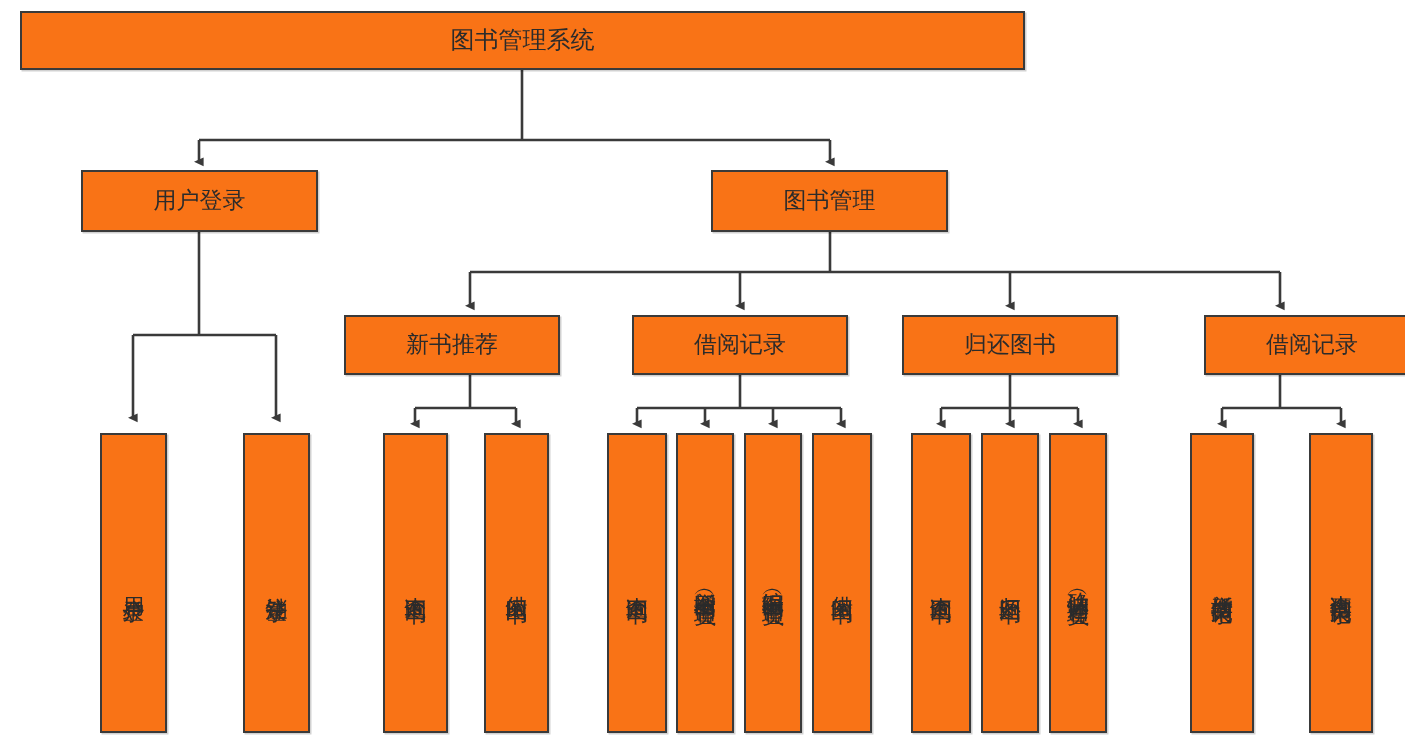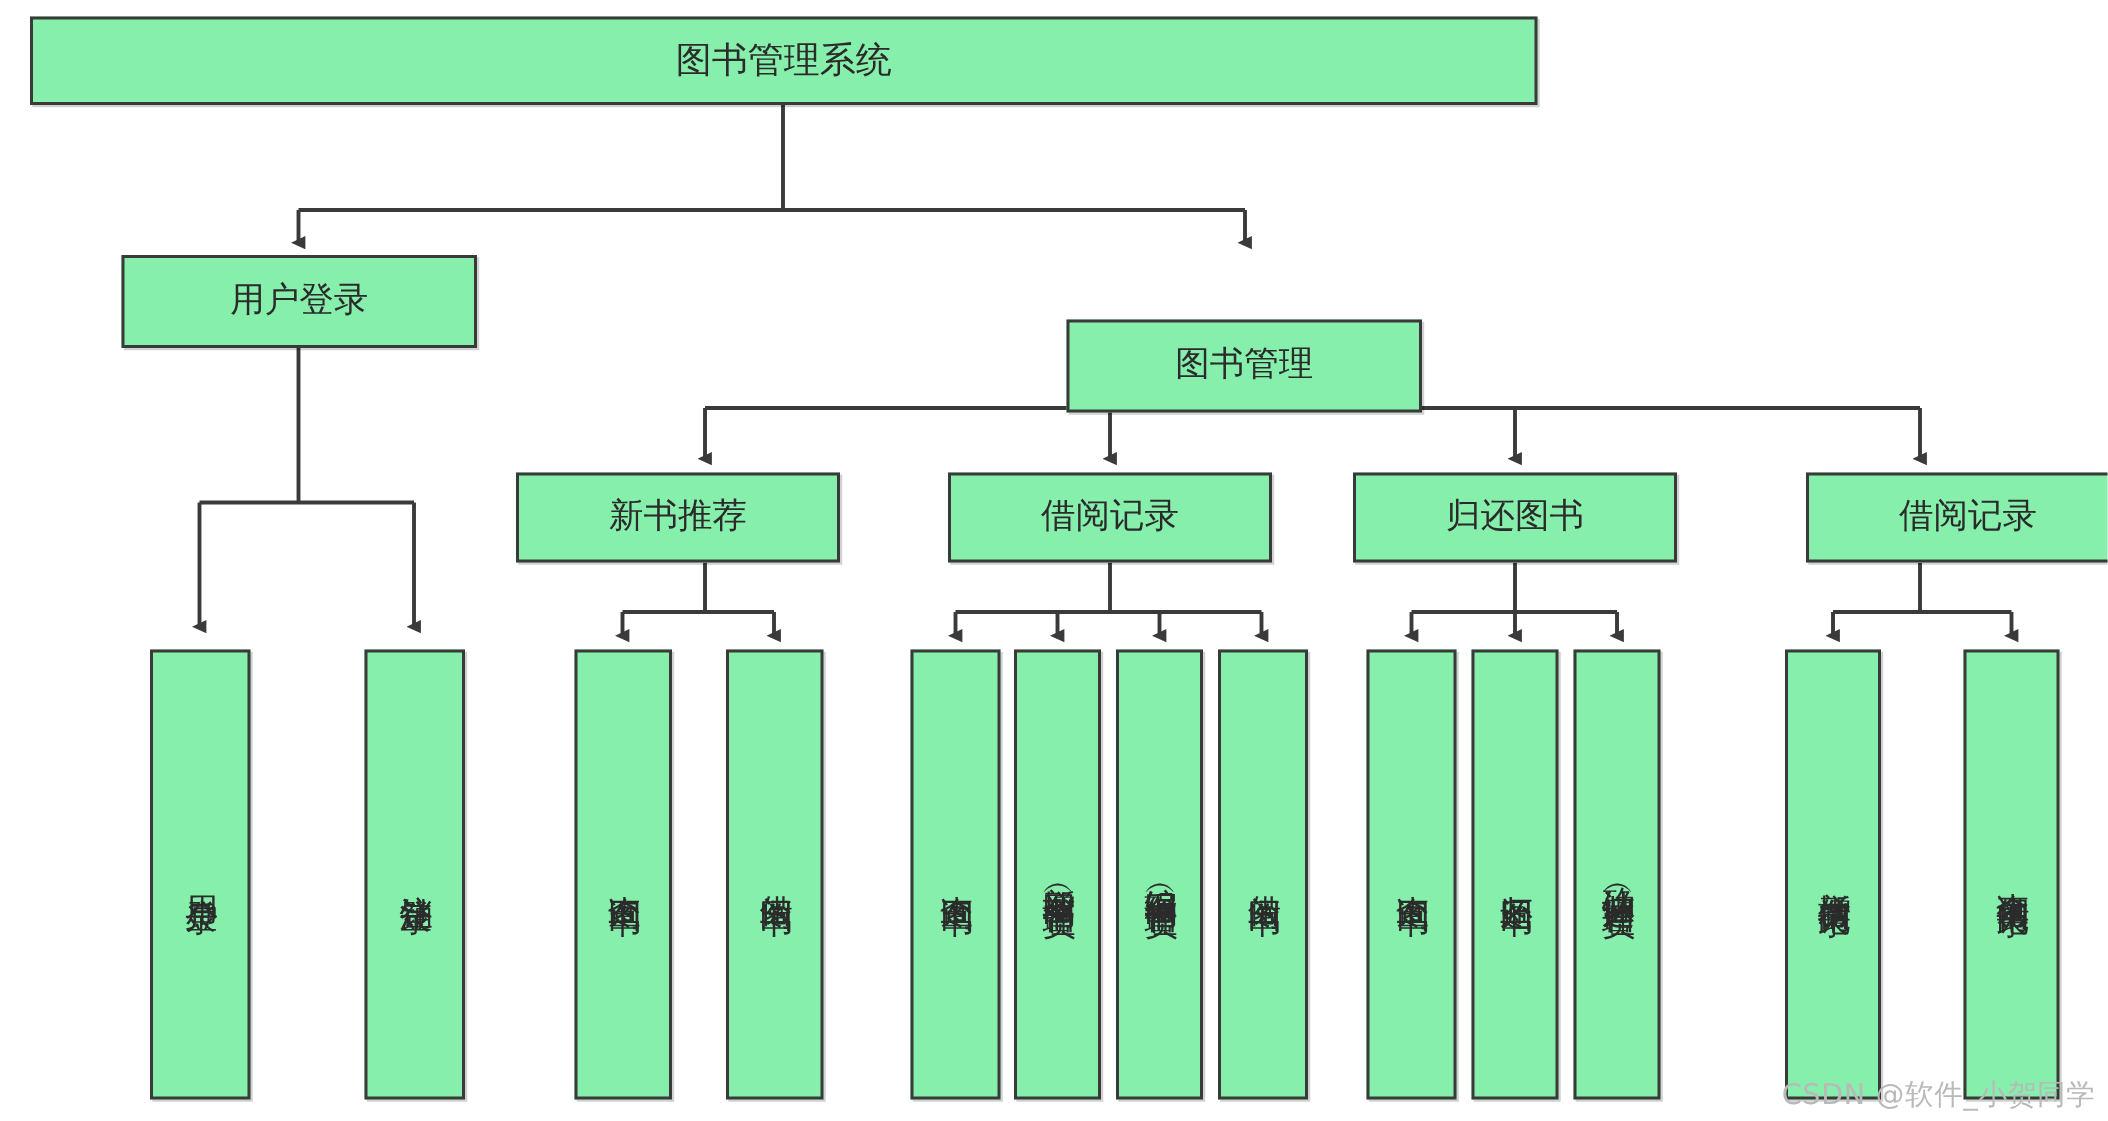--- a/index.html
+++ b/index.html
@@ -7,21 +7,21 @@
   body{
     font-family:"DejaVu Sans","Liberation Sans",sans-serif;
     width:1405px;height:747px;position:relative;overflow:hidden;
   }
   #canvas{position:absolute;left:0;top:0;width:1405px;height:747px;}
   svg.edges{position:absolute;left:0;top:0;width:1405px;height:747px;pointer-events:none;}
 
   .node{
     position:absolute;
     box-sizing:border-box;
-    background:#86efac;
+    background:#f97316;
     border:2.5px solid #3a3a3a;
     display:flex;
     align-items:center;
     justify-content:center;
     color:#2b2b2b;
     box-shadow:1.5px 1.5px 0 rgba(0,0,0,0.18);
   }
   .node .lbl{
     display:block;
     text-align:center;
@@ -113,21 +113,21 @@
     </g>
   </svg>
 
   <div class="node h root" style="left:20px;top:11px;width:1005px;height:59px;">
     <span class="lbl">图书管理系统</span>
   </div>
 
   <div class="node h" style="left:81px;top:170px;width:237px;height:62px;">
     <span class="lbl">用户登录</span>
   </div>
-  <div class="node h" style="left:711px;top:170px;width:237px;height:62px;margin-top:43px;">
+  <div class="node h" style="left:711px;top:170px;width:237px;height:62px;">
     <span class="lbl">图书管理</span>
   </div>
 
   <div class="node h" style="left:344px;top:315px;width:216px;height:60px;">
     <span class="lbl">新书推荐</span>
   </div>
   <div class="node h" style="left:632px;top:315px;width:216px;height:60px;">
     <span class="lbl">借阅记录</span>
   </div>
   <div class="node h" style="left:902px;top:315px;width:216px;height:60px;">
@@ -174,14 +174,13 @@
     <span class="lbl">确认归还（管理员）</span>
   </div>
 
   <div class="node v" style="left:1190px;top:433px;width:64px;height:300px;">
     <span class="lbl">新增借阅记录</span>
   </div>
   <div class="node v" style="left:1309px;top:433px;width:64px;height:300px;">
     <span class="lbl">查询借阅记录</span>
   </div>
 
-  <div class="watermark">CSDN @软件_小贺同学</div>
 </div>
 
 </body></html>

